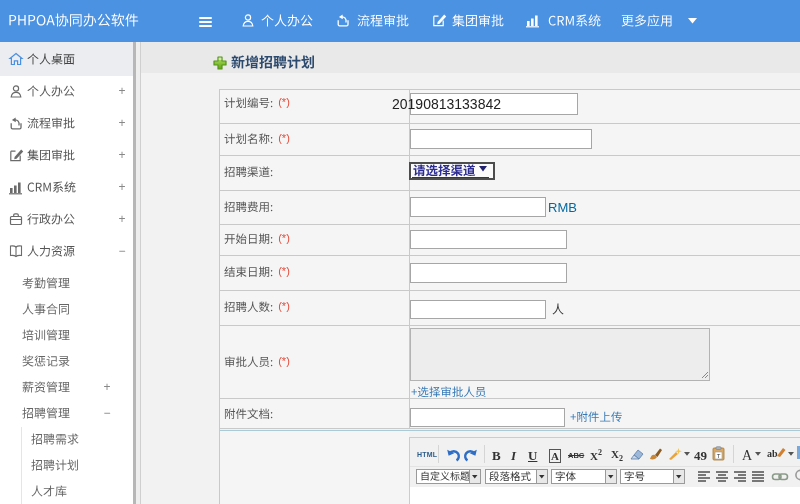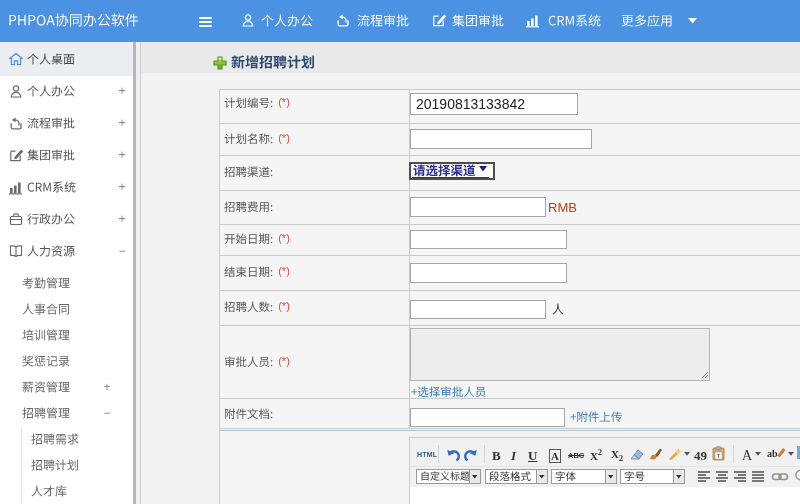--- a/index.html
+++ b/index.html
@@ -379,38 +379,38 @@
     <svg style="position:absolute;left:224.0px;top:408.1px;overflow:visible" width="49.2" height="15.0">
       <g fill="#555555" transform="scale(0.011500 -0.011500) translate(0 -880)">
         <path transform="translate(0 0)" d="M574 414C611 342 656 245 676 184L738 214C717 275 672 368 632 440ZM802 828V610H553V540H802V16C802 0 796 -4 781 -5C766 -6 719 -6 665 -4C676 -25 686 -59 690 -78C764 -79 808 -76 836 -64C863 -51 874 -28 874 17V540H963V610H874V828ZM516 839C474 693 401 550 317 457C332 442 356 410 365 395C390 424 414 457 437 494V-75H505V617C536 682 563 751 585 821ZM83 797V-80H150V729H273C253 659 226 567 200 493C266 411 281 339 281 284C281 251 276 222 262 211C255 205 244 202 233 202C219 201 201 201 180 203C192 184 197 156 197 136C219 135 242 135 261 138C280 140 297 146 310 157C337 176 348 220 348 276C348 340 333 415 266 501C297 584 332 687 358 772L310 801L298 797Z"></path>
         <path transform="translate(1000 0)" d="M317 341V268H604V-80H679V268H953V341H679V562H909V635H679V828H604V635H470C483 680 494 728 504 775L432 790C409 659 367 530 309 447C327 438 359 420 373 409C400 451 425 504 446 562H604V341ZM268 836C214 685 126 535 32 437C45 420 67 381 75 363C107 397 137 437 167 480V-78H239V597C277 667 311 741 339 815Z"></path>
         <path transform="translate(2000 0)" d="M423 823C453 774 485 707 497 666L580 693C566 734 531 799 501 847ZM50 664V590H206C265 438 344 307 447 200C337 108 202 40 36 -7C51 -25 75 -60 83 -78C250 -24 389 48 502 146C615 46 751 -28 915 -73C928 -52 950 -20 967 -4C807 36 671 107 560 201C661 304 738 432 796 590H954V664ZM504 253C410 348 336 462 284 590H711C661 455 592 344 504 253Z"></path>
         <path transform="translate(3000 0)" d="M851 776C830 702 788 597 753 534L813 515C848 575 891 673 925 755ZM397 751C430 679 469 582 486 521L551 547C533 608 493 701 458 774ZM193 840V626H47V555H181C151 418 88 260 26 175C38 158 56 128 65 108C113 175 159 287 193 401V-79H264V424C295 374 332 312 347 279L393 337C375 365 291 482 264 516V555H390V626H264V840ZM369 63V-9H842V-71H916V471H694V837H621V471H392V398H842V269H404V201H842V63Z"></path>
         <path transform="translate(4000 0)" d="M139 390C175 390 205 418 205 460C205 501 175 530 139 530C102 530 73 501 73 460C73 418 102 390 139 390ZM139 -13C175 -13 205 15 205 56C205 98 175 126 139 126C102 126 73 98 73 56C73 15 102 -13 139 -13Z"></path>
       </g>
     </svg>
     <div class="abs" style="left:410px;top:93px;width:168px;height:22px;background:#ffffff;border:1px solid #a6a6a6;box-sizing:border-box;"></div>
-    <div class="abs" style="left:416px;top:96px;font:14px 'Liberation Sans',sans-serif;color:#222;">20190813133842</div>
+    <div class="abs" style="left:392px;top:96px;font:14px 'Liberation Sans',sans-serif;color:#222;">20190813133842</div>
     <div class="abs" style="left:410px;top:129px;width:182px;height:20px;background:#ffffff;border:1px solid #a6a6a6;box-sizing:border-box;"></div>
     <div class="abs" style="left:409px;top:162px;width:86px;height:18px;background:#fbfbfb;border:2px solid #4d4d4d;box-sizing:border-box;"></div>
     <svg style="position:absolute;left:412.5px;top:164.1px;overflow:visible" width="62.5" height="16.2">
       <g fill="#2c2c91" transform="scale(0.012500 -0.012500) translate(0 -880)">
         <path transform="translate(0 0)" d="M81 762C134 713 205 645 237 600L319 684C284 726 211 790 158 835ZM34 541V426H156V117C156 70 128 36 106 21C125 -1 155 -52 164 -80C181 -56 214 -28 396 115C384 138 365 185 358 217L271 151V541ZM525 193H786V136H525ZM525 270V320H786V270ZM595 850V781H376V696H595V655H404V575H595V533H346V447H968V533H714V575H907V655H714V696H937V781H714V850ZM414 408V-90H525V57H786V27C786 15 781 11 768 11C754 11 706 10 666 13C679 -16 694 -60 698 -89C768 -90 817 -89 853 -72C889 -56 899 -27 899 25V408Z"></path>
         <path transform="translate(1000 0)" d="M44 754C99 705 166 635 194 587L293 662C261 710 192 776 135 821ZM422 819C399 732 356 644 302 589C329 575 378 544 400 525C423 552 445 586 466 623H590V507H317V403H481C467 305 431 227 296 178C323 155 355 109 368 79C536 149 583 262 603 403H667V227C667 121 687 86 783 86C801 86 840 86 859 86C932 86 962 120 974 254C941 262 891 281 869 300C866 209 862 196 846 196C838 196 810 196 804 196C787 196 786 199 786 228V403H959V507H709V623H918V724H709V844H590V724H512C521 747 529 770 535 794ZM272 464H46V353H157V96C116 74 73 41 32 5L112 -100C165 -37 221 21 258 21C280 21 311 -8 352 -33C419 -71 499 -83 617 -83C715 -83 866 -78 940 -73C941 -41 960 19 972 51C875 37 720 28 620 28C516 28 430 34 367 72C323 98 299 122 272 128Z"></path>
         <path transform="translate(2000 0)" d="M153 849V661H40V551H153V375L26 344L52 229L153 258V39C153 26 148 22 136 22C124 21 88 21 53 23C68 -9 82 -59 85 -90C151 -90 196 -86 228 -67C260 -48 269 -18 269 39V291L374 322L359 430L269 406V551H375V661H269V849ZM756 704C730 672 699 642 663 614C630 642 601 672 576 704ZM400 809V704H460C492 649 531 599 575 556C505 515 426 483 346 463C368 441 395 396 408 368C496 396 582 434 660 485C734 432 819 392 914 366C929 396 962 442 987 466C900 484 821 514 752 553C824 615 883 689 923 776L851 814L832 809ZM599 416V337H413V232H599V163H363V57H599V-90H719V57H962V163H719V232H899V337H719V416Z"></path>
         <path transform="translate(3000 0)" d="M32 635C87 614 161 580 197 555L252 640C213 664 138 695 84 712ZM113 775C168 754 240 720 277 696L328 777C291 800 216 831 163 848ZM60 375 144 293C209 362 281 442 345 519L274 596C202 513 117 426 60 375ZM920 819H361V337H438V278H54V174H339C256 107 140 50 27 18C53 -5 89 -52 108 -81C227 -39 348 34 438 122V-90H560V120C653 36 775 -34 893 -74C911 -44 947 3 974 27C860 57 741 111 657 174H947V278H560V337H941V429H479V476H885V686H479V728H920ZM479 607H767V555H479Z"></path>
         <path transform="translate(4000 0)" d="M45 753C95 701 158 628 183 581L282 648C253 695 188 764 137 813ZM491 359H762V305H491ZM491 228H762V173H491ZM491 489H762V435H491ZM378 574V88H880V574H653L682 633H953V730H791L852 818L737 850C722 814 696 766 672 730H515L566 752C554 782 524 826 500 858L399 816C416 790 436 757 450 730H312V633H554L540 574ZM279 491H45V380H164V106C120 86 71 51 25 8L97 -93C143 -36 194 23 229 23C254 23 287 -5 334 -29C408 -65 496 -77 616 -77C713 -77 875 -71 941 -67C943 -35 960 19 973 49C876 35 722 27 620 27C512 27 420 34 353 67C321 83 299 97 279 108Z"></path>
       </g>
     </svg>
     <svg class="abs" style="left:479px;top:166px;overflow:visible" width="9" height="6">
       <path d="M0 0 L8 0 L4 5.5 Z" fill="#22226e"></path>
     </svg>
     <div class="abs" style="left:412px;top:177px;width:77px;height:1px;background:#2c2c91;"></div>
     <div class="abs" style="left:410px;top:197px;width:136px;height:20px;background:#ffffff;border:1px solid #a6a6a6;box-sizing:border-box;"></div>
-    <div class="abs" style="left:548px;top:200px;font:13px 'Liberation Sans',sans-serif;color:#c2410c;">RMB</div>
+    <div class="abs" style="left:548px;top:200px;font:13px 'Liberation Sans',sans-serif;color:#0369a1;">RMB</div>
     <div class="abs" style="left:410px;top:230px;width:157px;height:19px;background:#ffffff;border:1px solid #a6a6a6;box-sizing:border-box;"></div>
     <div class="abs" style="left:410px;top:263px;width:157px;height:20px;background:#ffffff;border:1px solid #a6a6a6;box-sizing:border-box;"></div>
     <div class="abs" style="left:410px;top:300px;width:136px;height:19px;background:#ffffff;border:1px solid #a6a6a6;box-sizing:border-box;"></div>
     <svg style="position:absolute;left:552.0px;top:302.9px;overflow:visible" width="12.0" height="15.6">
       <g fill="#333333" transform="scale(0.012000 -0.012000) translate(0 -880)">
         <path transform="translate(0 0)" d="M457 837C454 683 460 194 43 -17C66 -33 90 -57 104 -76C349 55 455 279 502 480C551 293 659 46 910 -72C922 -51 944 -25 965 -9C611 150 549 569 534 689C539 749 540 800 541 837Z"></path>
       </g>
     </svg>
     <div class="abs" style="left:410px;top:328px;width:300px;height:53px;background:#ededed;border:1px solid #b3b3b3;box-sizing:border-box;"></div>
     <svg class="abs" style="left:701px;top:371px;overflow:visible" width="8" height="8">

